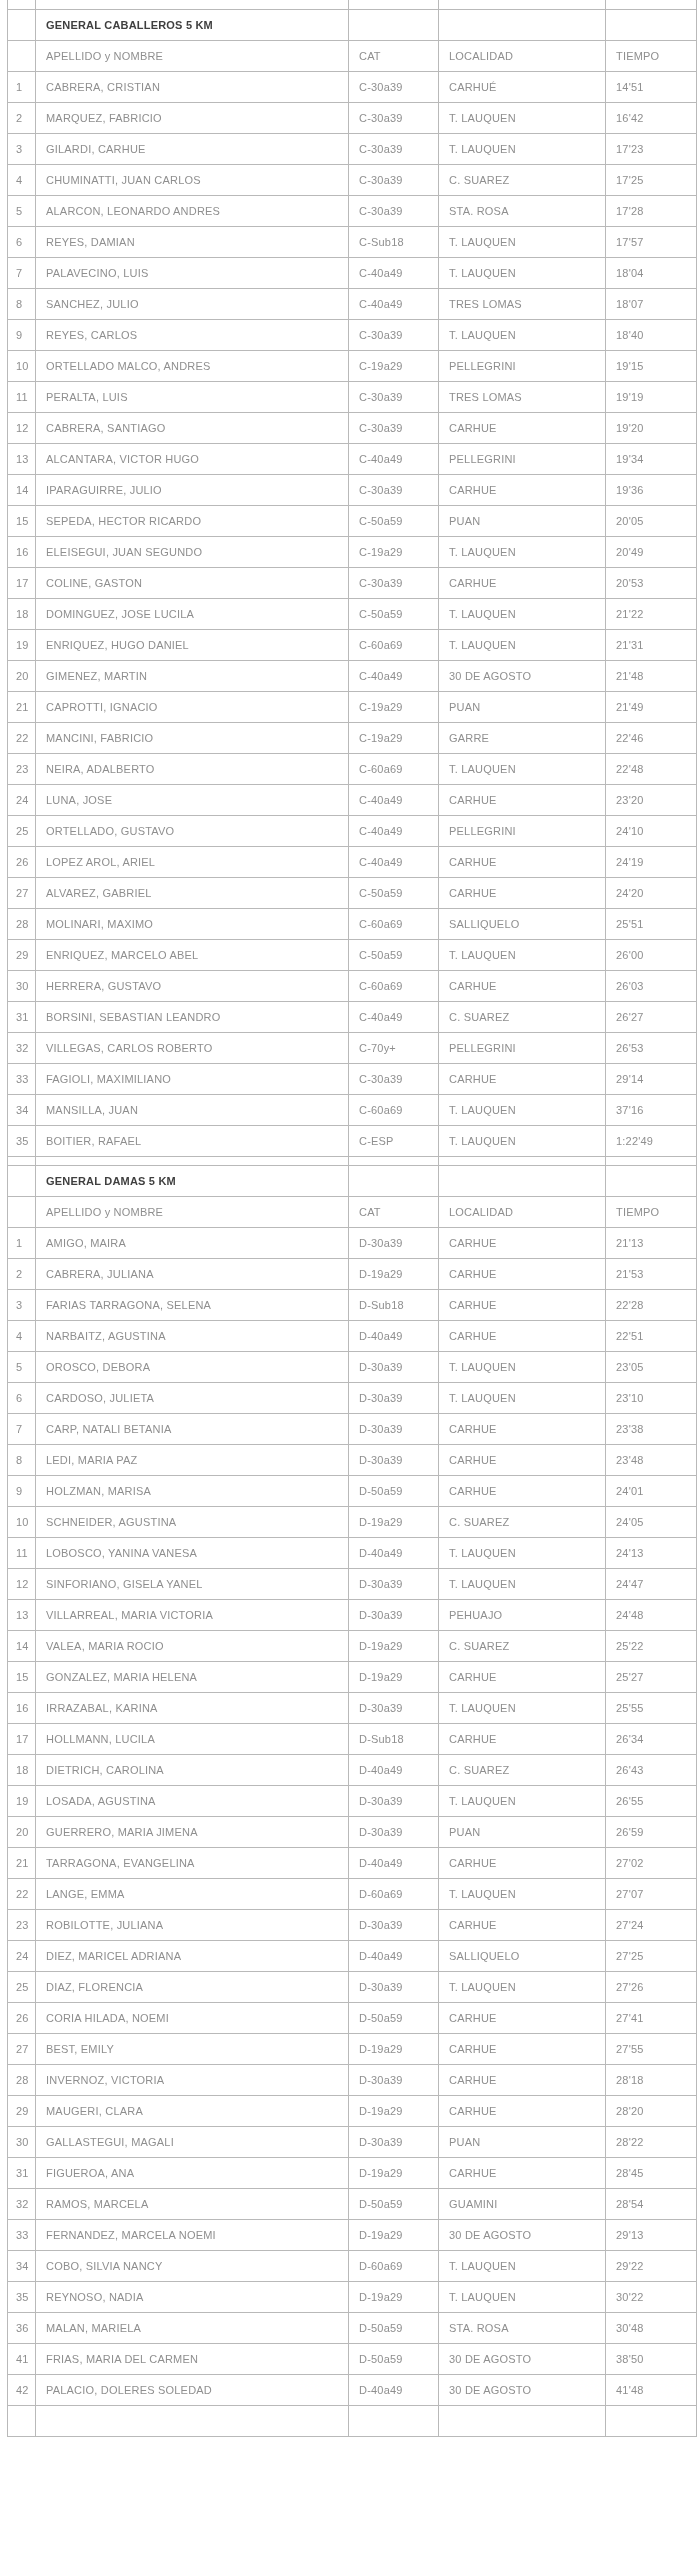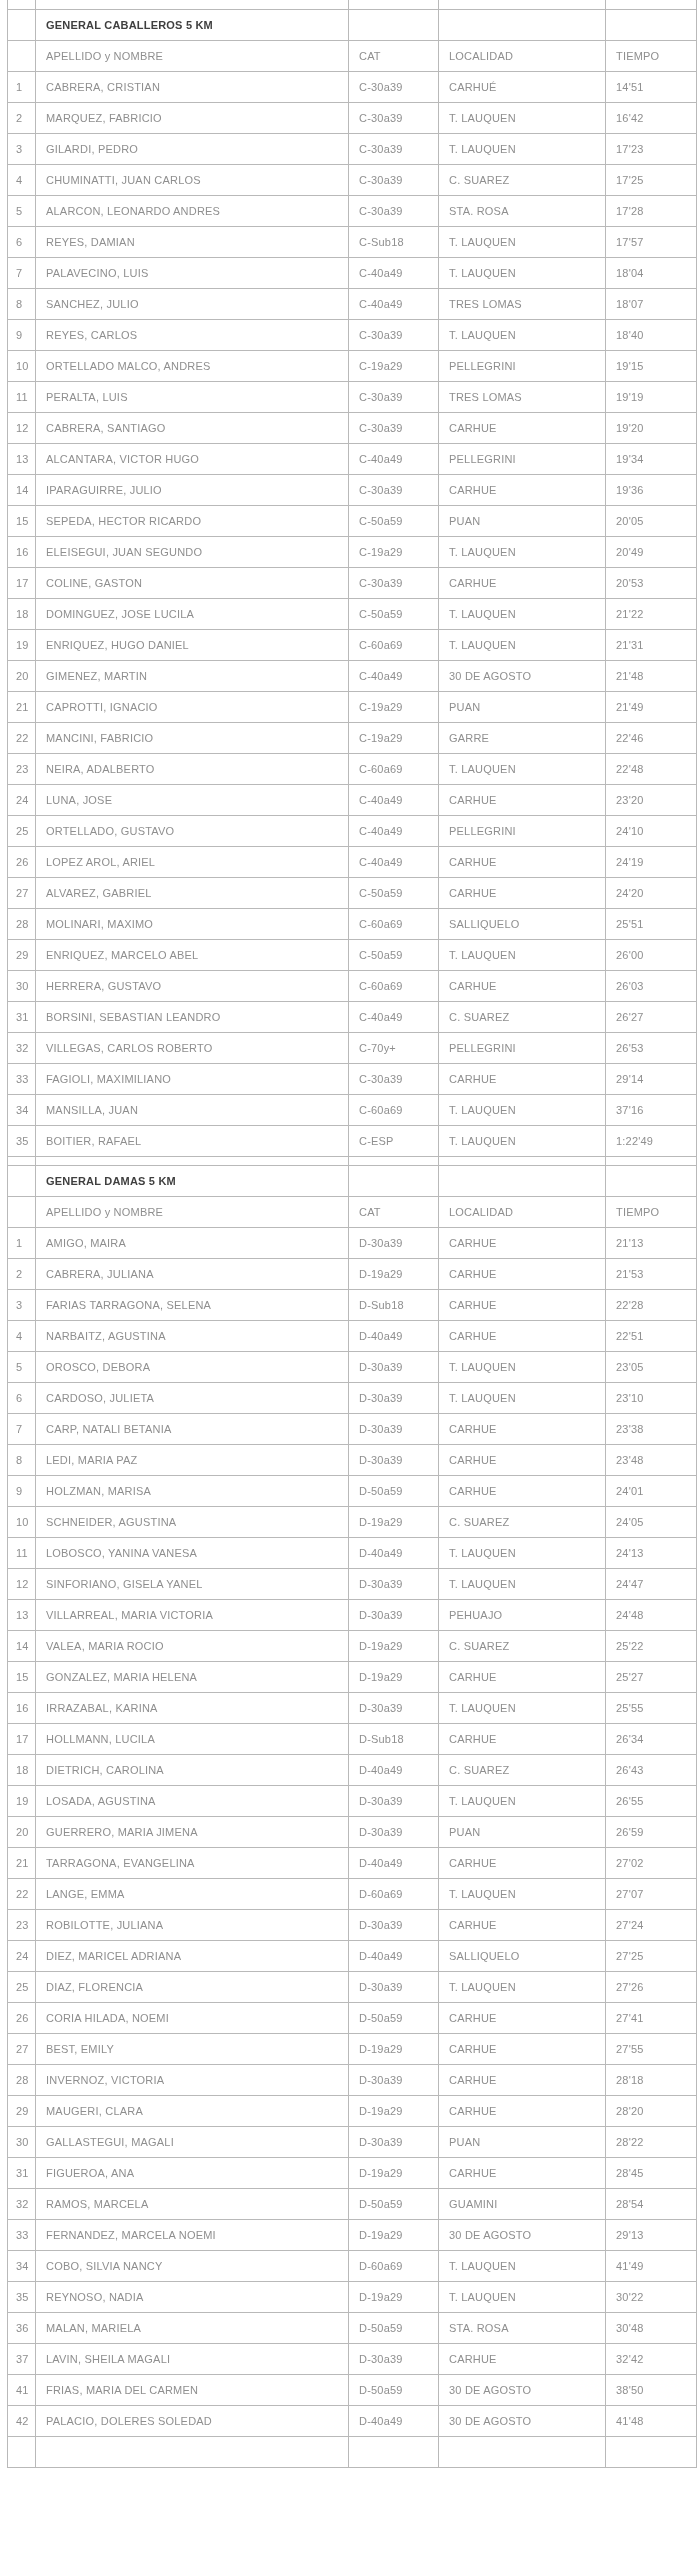--- a/index.html
+++ b/index.html
@@ -90,21 +90,21 @@
         </tr>
         <tr>
           <td class="pos">2</td>
           <td>MARQUEZ, FABRICIO</td>
           <td>C-30a39</td>
           <td>T. LAUQUEN</td>
           <td>16'42</td>
         </tr>
         <tr>
           <td class="pos">3</td>
-          <td>GILARDI, PEDRO</td>
+          <td>GILARDI, CARHUE</td>
           <td>C-30a39</td>
           <td>T. LAUQUEN</td>
           <td>17'23</td>
         </tr>
         <tr>
           <td class="pos">4</td>
           <td>CHUMINATTI, JUAN CARLOS</td>
           <td>C-30a39</td>
           <td>C. SUAREZ</td>
           <td>17'25</td>
@@ -576,44 +576,37 @@
           <td>FERNANDEZ, MARCELA NOEMI</td>
           <td>D-19a29</td>
           <td>30 DE AGOSTO</td>
           <td>29'13</td>
         </tr>
         <tr>
           <td class="pos">34</td>
           <td>COBO, SILVIA NANCY</td>
           <td>D-60a69</td>
           <td>T. LAUQUEN</td>
-          <td>41'49</td>
+          <td>29'22</td>
         </tr>
         <tr>
           <td class="pos">35</td>
           <td>REYNOSO, NADIA</td>
           <td>D-19a29</td>
           <td>T. LAUQUEN</td>
           <td>30'22</td>
         </tr>
         <tr>
           <td class="pos">36</td>
           <td>MALAN, MARIELA</td>
           <td>D-50a59</td>
           <td>STA. ROSA</td>
           <td>30'48</td>
         </tr>
         <tr>
-          <td class="pos">37</td>
-          <td>LAVIN, SHEILA MAGALI</td>
-          <td>D-30a39</td>
-          <td>CARHUE</td>
-          <td>32'42</td>
-        </tr>
-        <tr>
           <td class="pos">41</td>
           <td>FRIAS, MARIA DEL CARMEN</td>
           <td>D-50a59</td>
           <td>30 DE AGOSTO</td>
           <td>38'50</td>
         </tr>
         <tr>
           <td class="pos">42</td>
           <td>PALACIO, DOLERES SOLEDAD</td>
           <td>D-40a49</td>

